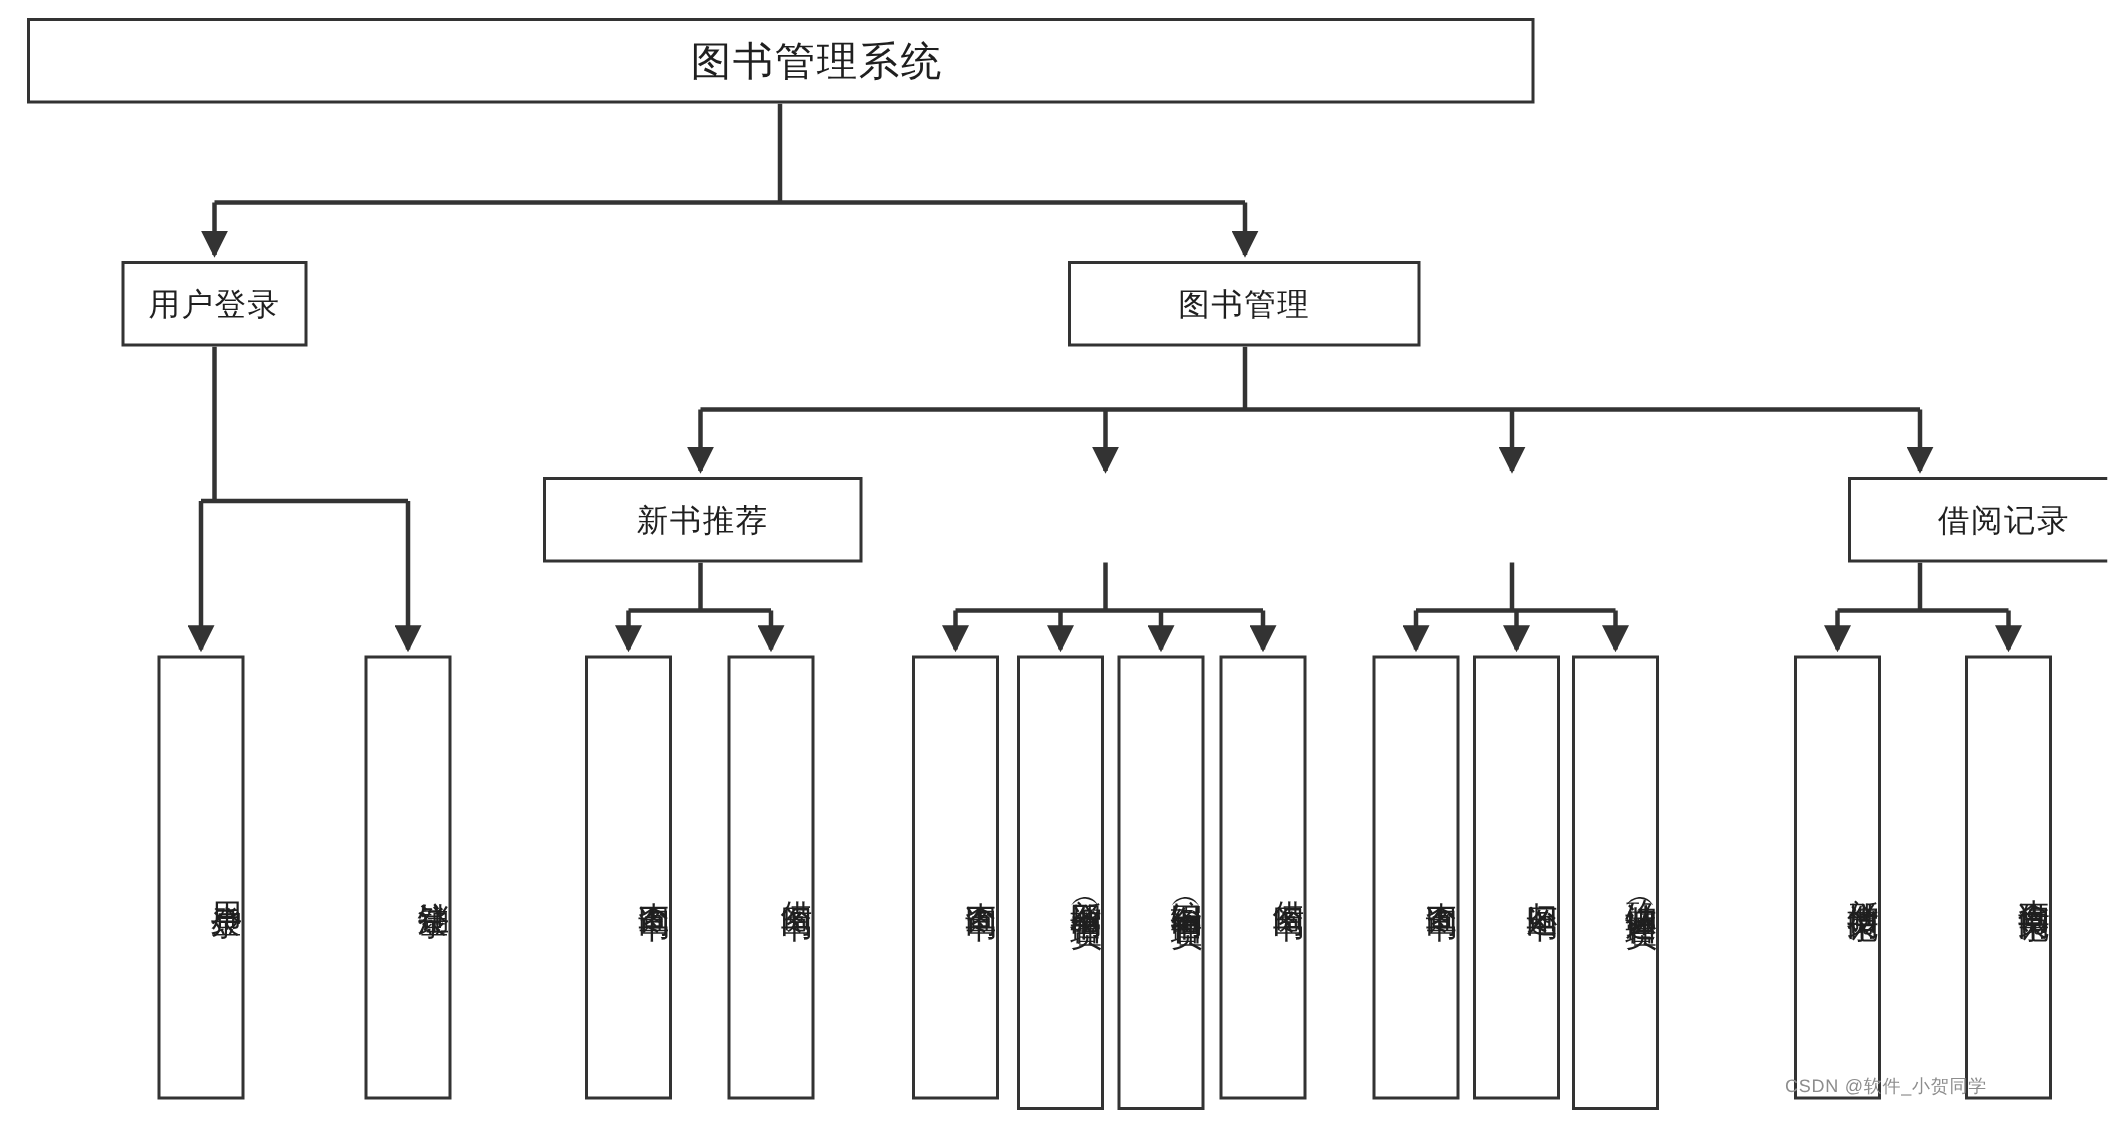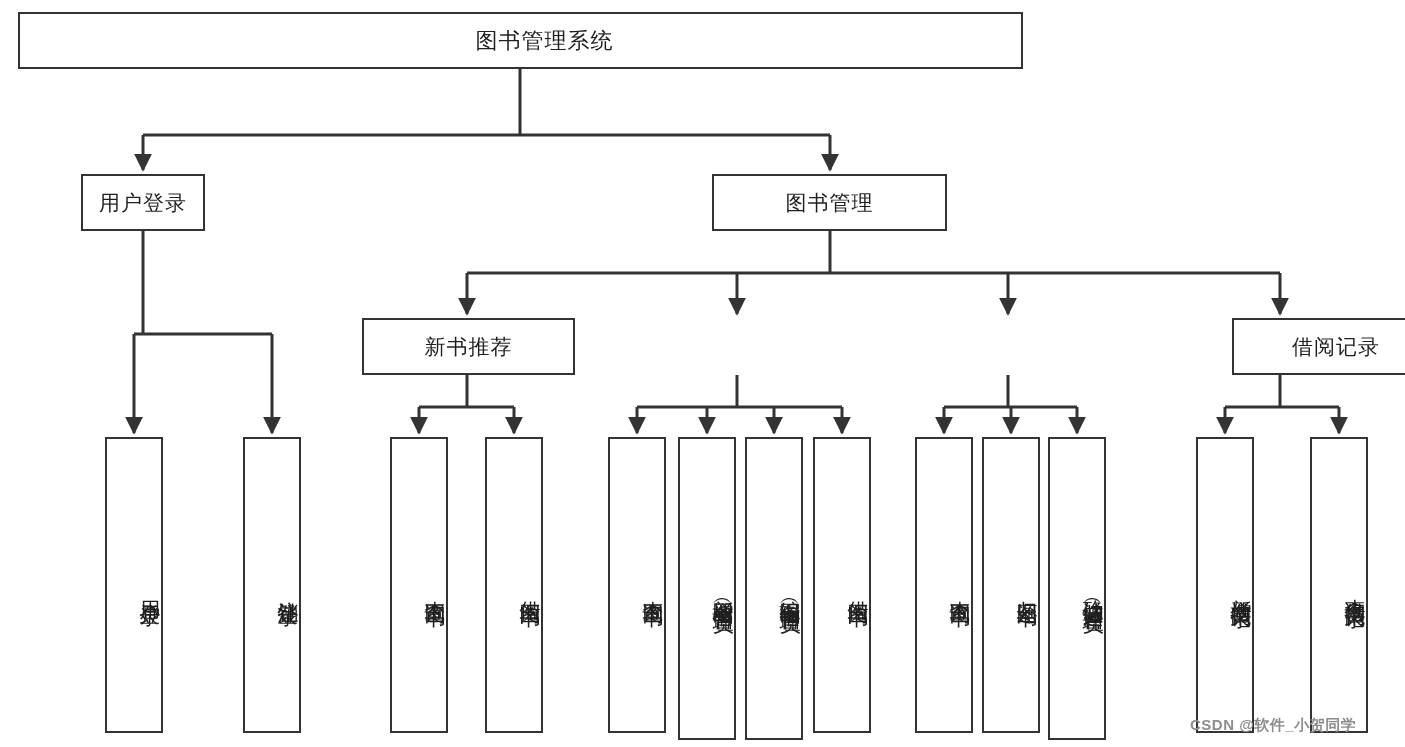--- a/index.html
+++ b/index.html
@@ -44,30 +44,29 @@
     writing-mode: vertical-rl;
     text-orientation: upright;
     font-size: 21px;
     letter-spacing: 2px;
     padding-top: 6px;
     align-items: flex-start;
     justify-content: center;
     line-height: 1.0;
   }
   .node.root {
-    font-size: 22px;
+    font-size: 27px;
     padding-left: 48px;
   }
   .watermark {
     position: absolute;
-    font-size: 15px;
+    font-size: 12px;
     color: #8d8d8d;
     white-space: nowrap;
     letter-spacing: 0.5px;
-    font-weight: bold;
   }
 </style>
 </head>
 <body>
 
 <div id="canvas">
 
   <svg id="edges" viewBox="0 0 1405 747" xmlns="http://www.w3.org/2000/svg">
     <defs>
       <marker id="arrow" viewBox="0 0 10 10" refX="9" refY="5" markerWidth="6" markerHeight="6" orient="auto-start-reverse">

